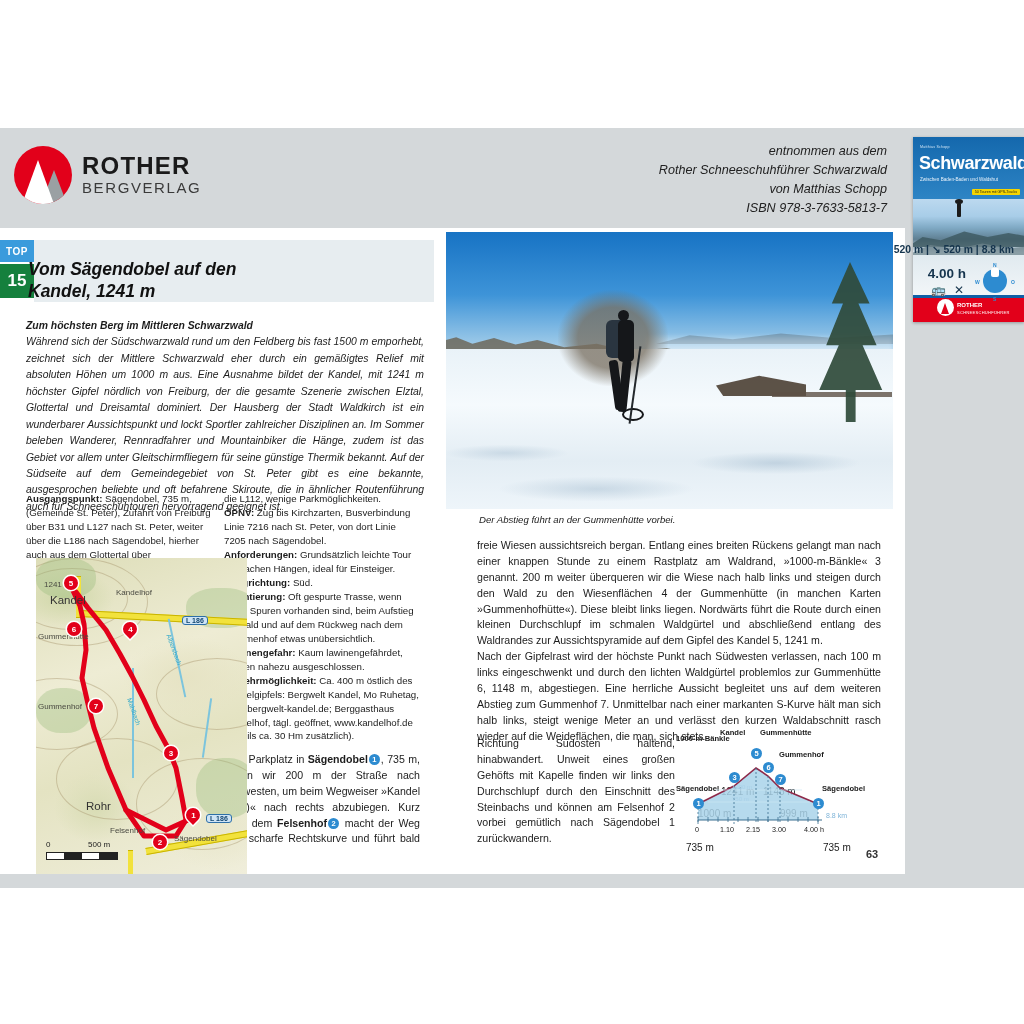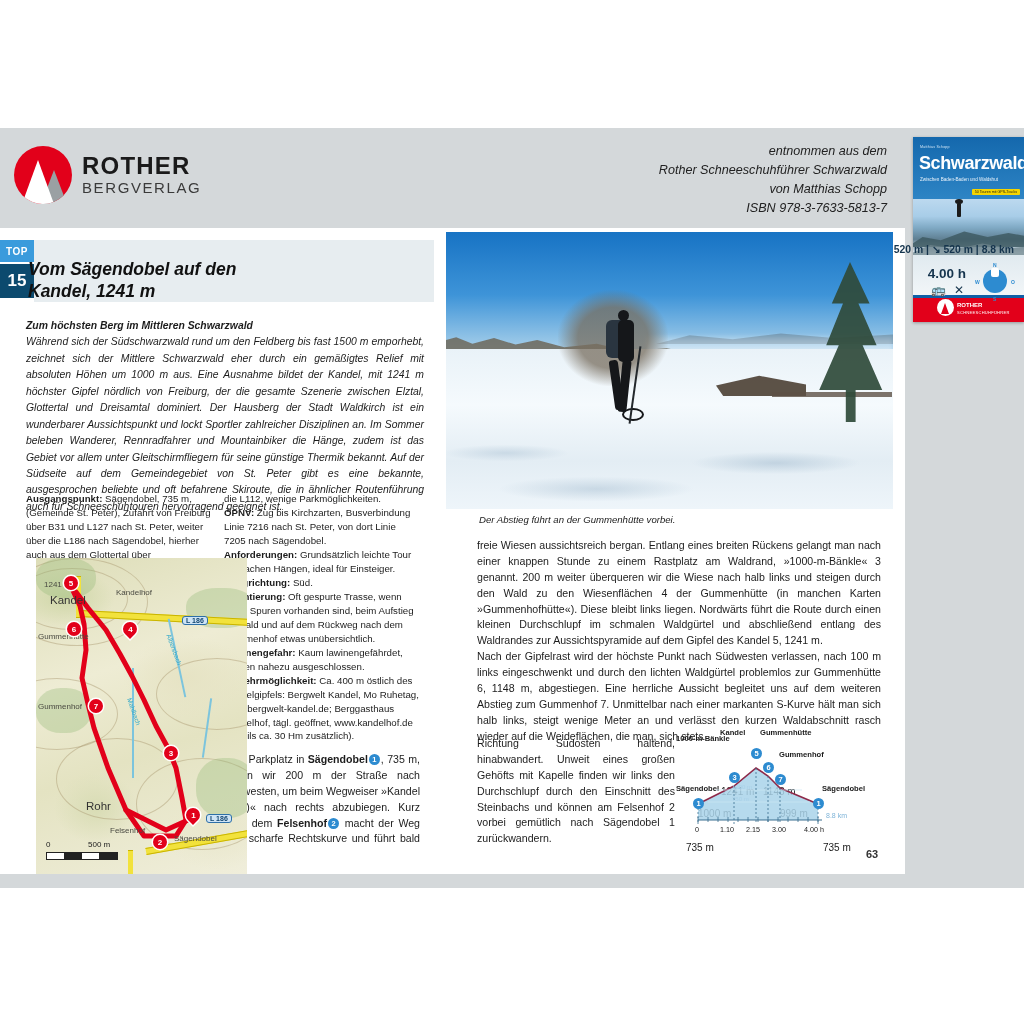--- a/index.html
+++ b/index.html
@@ -107,21 +107,21 @@
     position:absolute;left:0px;top:228px;width:905px;height:646px;background:#ffffff;
   }
 
   
   .topbadge{
     position:absolute;left:0;top:240px;width:34px;height:22px;background:#3a9bdc;
     color:#fff;font-size:10px;font-weight:bold;letter-spacing:.6px;
     display:flex;align-items:center;justify-content:center;
   }
   .numbadge{
-    position:absolute;left:0;top:264px;width:34px;height:34px;background:#0c4a6e;
+    position:absolute;left:0;top:264px;width:34px;height:34px;background:#15803d;
     color:#fff;font-size:17px;font-weight:bold;
     display:flex;align-items:center;justify-content:center;
   }
   .titlebar{
     position:absolute;left:34px;top:240px;width:400px;height:62px;background:#e7edf0;
   }
   .tour-title{
     position:absolute;left:28px;top:259px;width:290px;
     font-size:17.5px;font-weight:bold;font-style:italic;color:#111;line-height:1.24;
   }

